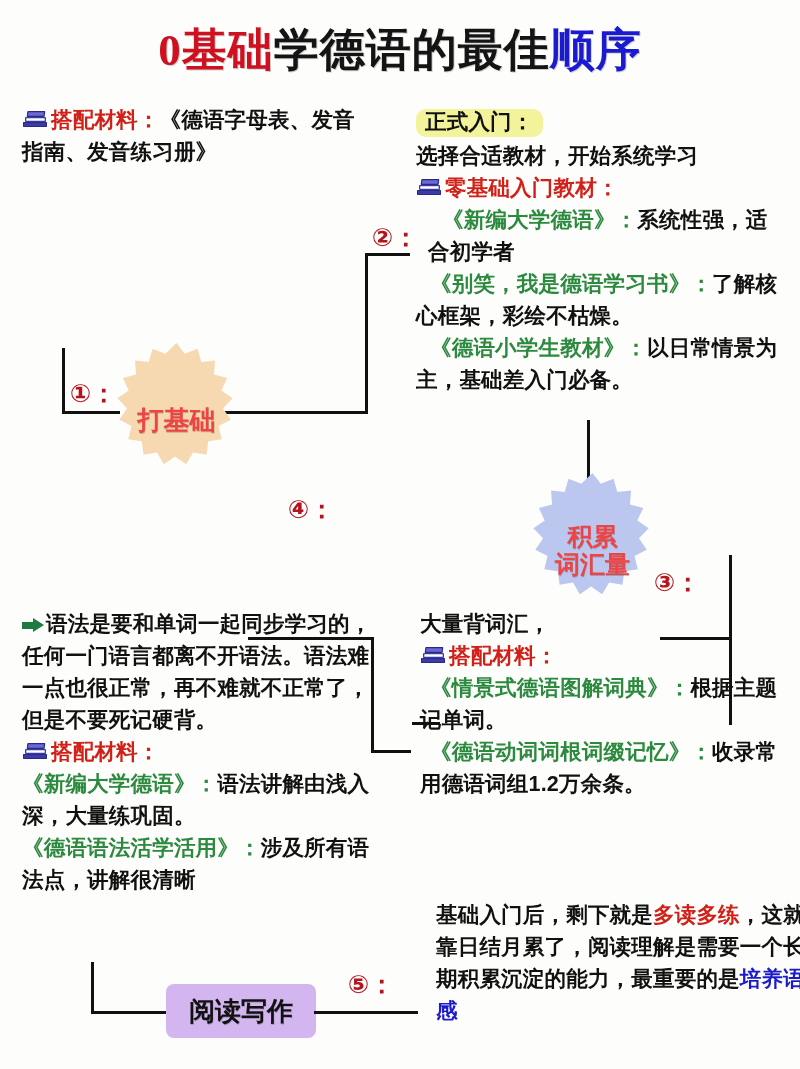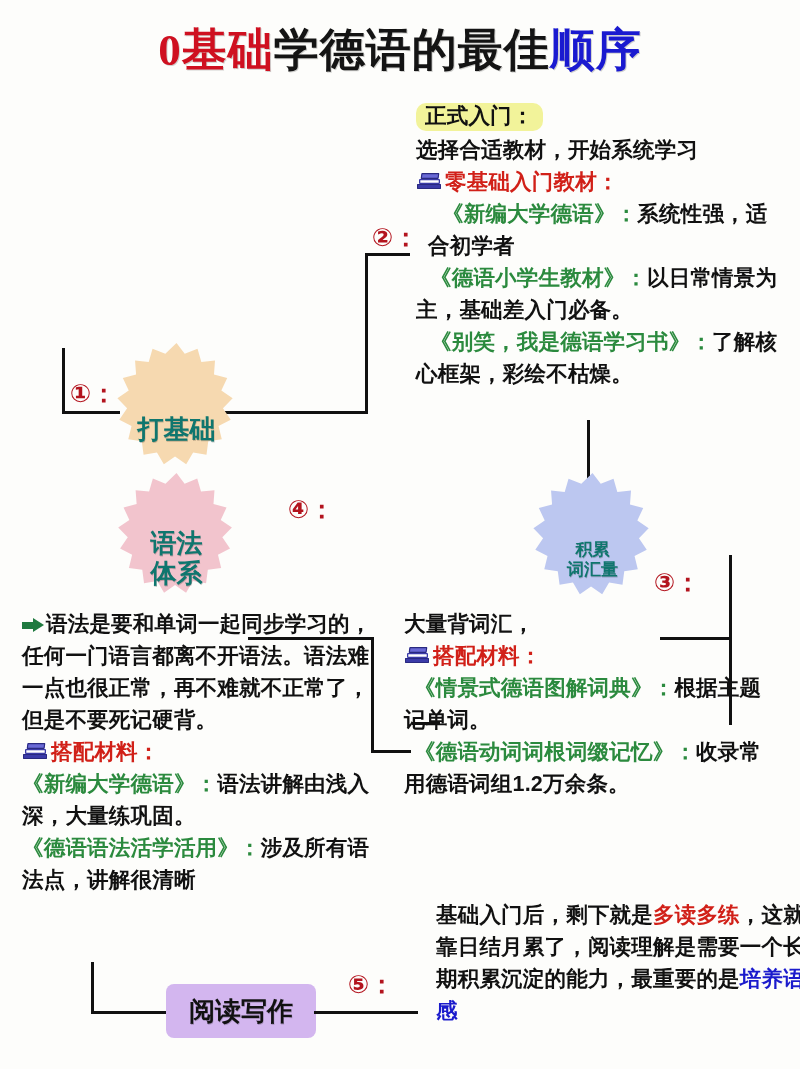--- a/index.html
+++ b/index.html
@@ -78,24 +78,24 @@
   .hl-yellow{
     background:#f2f39a;
     border-radius:10px;
     padding:1px 9px 3px 9px;
     color:#111;
   }
   
   .burstwrap{position:absolute;}
   .burstwrap svg{position:absolute;left:0;top:0;}
   .burstwrap .blabel{
-    position:absolute;left:0;top:16px;width:100%;height:100%;
+    position:absolute;left:0;top:7px;width:100%;height:100%;
     display:flex;flex-direction:column;align-items:center;justify-content:center;
     font-family:"Liberation Serif","DejaVu Serif",serif;
-    font-weight:bold;color:#0f766e;line-height:1.12;
+    font-weight:bold;color:#ef4444;line-height:1.12;
     text-shadow:0.5px 0.5px 0 rgba(0,0,0,.2);
   }
 
   
   .pill{
     position:absolute;
     background:#d3b6ef;
     border-radius:8px;
     display:flex;align-items:center;justify-content:center;
     font-family:"Liberation Serif","DejaVu Serif",serif;
@@ -123,38 +123,41 @@
 </head>
 <body>
 
 <div id="root">
 
   <div class="title">
     <span class="t-red">0基础</span><span class="t-black">学德语的最佳</span><span class="t-blue">顺序</span>
   </div>
 
   <div class="txt" style="left:22px;top:104px;width:350px;">
-  </div>
-
-  <div class="txt" style="left:416px;top:100px;width:372px;">
+    <div>
+      <span class="books"><i class="b3"></i><i class="b2"></i><i class="b1"></i></span><span class="red">搭配材料：</span><span class="black">《德语字母表、发音指南、发音练习册》</span>
+    </div>
+  </div>
+
+  <div class="txt" style="left:416px;top:106px;width:372px;">
     <div style="margin-bottom:2px;">
       <span class="hl-yellow">正式入门：</span>
     </div>
     <div class="black">选择合适教材，开始系统学习</div>
     <div>
       <span class="books"><i class="b3"></i><i class="b2"></i><i class="b1"></i></span><span class="red">零基础入门教材：</span>
     </div>
     <div style="text-indent:14px;margin-left:12px;">
       <span class="green">《新编大学德语》：</span><span class="black">系统性强，适合初学者</span>
     </div>
     <div style="text-indent:14px;">
+      <span class="green">《别笑，我是德语学习书》：</span><span class="black">了解核心框架，彩绘不枯燥。</span>
+    </div>
+    <div style="text-indent:14px;">
       <span class="green">《德语小学生教材》：</span><span class="black">以日常情景为主，基础差入门必备。</span>
-    </div>
-    <div style="text-indent:14px;">
-      <span class="green">《别笑，我是德语学习书》：</span><span class="black">了解核心框架，彩绘不枯燥。</span>
     </div>
   </div>
 
   <div class="ln lnv" style="left:62px;top:348px;height:66px;"></div>
   <div class="ln lnh" style="left:62px;top:411px;width:58px;"></div>
 
   <div class="ln lnh" style="left:200px;top:411px;width:168px;"></div>
   <div class="ln lnv" style="left:365px;top:253px;height:161px;"></div>
   <div class="ln lnh" style="left:365px;top:253px;width:45px;"></div>
 
@@ -163,40 +166,31 @@
   <div class="burstwrap" style="left:103px;top:340px;width:147px;height:147px;">
     <svg width="147" height="147" viewBox="0 0 100 100" aria-hidden="true">
       <polygon fill="#f6d9b0" points="50,2 55.6,9.4 64.3,5.9 66.9,14.9 76.2,14 75.5,23.4 84.5,25.9 80.5,34.4 88.2,39.7 81.6,46.4 86.9,54.2 78.6,58.5 80.8,67.6 71.6,68.8 70.4,78.1 61.3,76.5 56.6,84.6 49,79.3 41.4,84.6 36.7,76.5 27.6,78.1 26.4,68.8 17.2,67.6 19.4,58.5 11.1,54.2 16.4,46.4 9.8,39.7 17.5,34.4 13.5,25.9 22.5,23.4 21.8,14 31.1,14.9 33.7,5.9 42.4,9.4"></polygon>
     </svg>
     <div class="blabel" style="font-size:26px;">
       <span>打基础</span>
     </div>
   </div>
   <div class="num" style="left:70px;top:381px;">①：</div>
 
-  <div class="burstwrap" style="left:104px;top:470px;width:145px;height:145px;">
-    <svg width="145" height="145" viewBox="0 0 100 100" aria-hidden="true">
-      <polygon fill="#f2c4cd" points="50,2 55.6,9.4 64.3,5.9 66.9,14.9 76.2,14 75.5,23.4 84.5,25.9 80.5,34.4 88.2,39.7 81.6,46.4 86.9,54.2 78.6,58.5 80.8,67.6 71.6,68.8 70.4,78.1 61.3,76.5 56.6,84.6 49,79.3 41.4,84.6 36.7,76.5 27.6,78.1 26.4,68.8 17.2,67.6 19.4,58.5 11.1,54.2 16.4,46.4 9.8,39.7 17.5,34.4 13.5,25.9 22.5,23.4 21.8,14 31.1,14.9 33.7,5.9 42.4,9.4"></polygon>
-    </svg>
-    <div class="blabel" style="font-size:26px;">
-      <span>语法</span>
-      <span>体系</span>
-    </div>
-  </div>
 
   <div class="ln lnh" style="left:248px;top:637px;width:126px;"></div>
   <div class="ln lnv" style="left:371px;top:637px;height:116px;"></div>
   <div class="ln lnh" style="left:371px;top:750px;width:40px;"></div>
   <div class="num" style="left:288px;top:497px;">④：</div>
 
   <div class="burstwrap" style="left:519px;top:470px;width:147px;height:147px;">
     <svg width="147" height="147" viewBox="0 0 100 100" aria-hidden="true">
       <polygon fill="#bcc7f0" points="50,2 55.6,9.4 64.3,5.9 66.9,14.9 76.2,14 75.5,23.4 84.5,25.9 80.5,34.4 88.2,39.7 81.6,46.4 86.9,54.2 78.6,58.5 80.8,67.6 71.6,68.8 70.4,78.1 61.3,76.5 56.6,84.6 49,79.3 41.4,84.6 36.7,76.5 27.6,78.1 26.4,68.8 17.2,67.6 19.4,58.5 11.1,54.2 16.4,46.4 9.8,39.7 17.5,34.4 13.5,25.9 22.5,23.4 21.8,14 31.1,14.9 33.7,5.9 42.4,9.4"></polygon>
     </svg>
-    <div class="blabel" style="font-size:17px;">
+    <div class="blabel" style="font-size:25px;">
       <span>积累</span>
       <span>词汇量</span>
     </div>
   </div>
 
   <div class="ln lnh" style="left:660px;top:637px;width:72px;"></div>
   <div class="ln lnv" style="left:729px;top:555px;height:85px;"></div>
   <div class="ln lnv" style="left:729px;top:637px;height:88px;"></div>
   <div class="ln lnh" style="left:412px;top:722px;width:28px;"></div>
   <div class="num" style="left:654px;top:570px;">③：</div>
@@ -211,21 +205,21 @@
       <span class="books"><i class="b3"></i><i class="b2"></i><i class="b1"></i></span><span class="red">搭配材料：</span>
     </div>
     <div>
       <span class="green">《新编大学德语》：</span><span class="black">语法讲解由浅入深，大量练巩固。</span>
     </div>
     <div>
       <span class="green">《德语语法活学活用》：</span><span class="black">涉及所有语法点，讲解很清晰</span>
     </div>
   </div>
 
-  <div class="txt" style="left:404px;top:608px;width:372px;">
+  <div class="txt" style="left:420px;top:608px;width:372px;">
     <div class="black">大量背词汇，</div>
     <div>
       <span class="books"><i class="b3"></i><i class="b2"></i><i class="b1"></i></span><span class="red">搭配材料：</span>
     </div>
     <div style="text-indent:10px;">
       <span class="green">《情景式德语图解词典》：</span><span class="black">根据主题记单词。</span>
     </div>
     <div style="text-indent:10px;">
       <span class="green">《德语动词词根词缀记忆》：</span><span class="black">收录常用德语词组1.2万余条。</span>
     </div>

